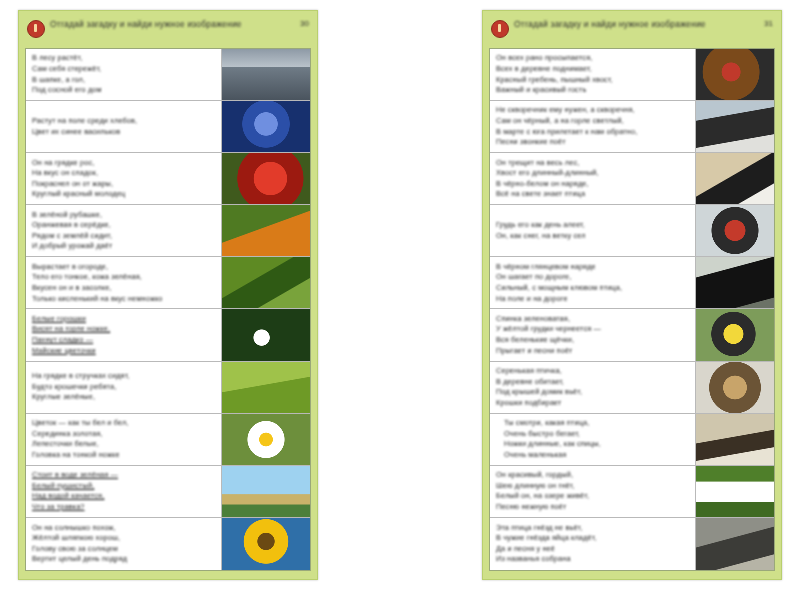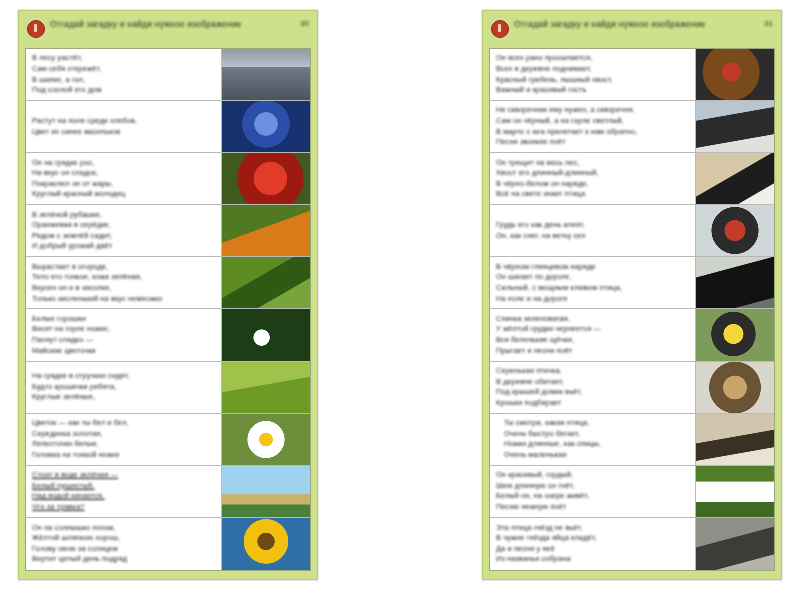--- a/index.html
+++ b/index.html
@@ -156,21 +156,21 @@
         </div>
         <div class="row" style="height: 10%;">
           <div class="text-cell">
             <div class="line">Вырастает в огороде,</div>
             <div class="line">Тело его тонкое, кожа зелёная,</div>
             <div class="line">Вкусен он и в засолке,</div>
             <div class="line">Только кисленький на вкус немножко</div>
           </div>
           <div class="pic-cell" style="background: linear-gradient(150deg, rgb(94, 138, 35) 0px, rgb(94, 138, 35) 40%, rgb(47, 90, 20) 41%, rgb(47, 90, 20) 70%, rgb(121, 163, 59) 71%, rgb(121, 163, 59) 100%);"></div>
         </div>
-        <div class="row" style="height: 10%;">
+        <div class="row" style="height: 10%; text-decoration: underline;">
           <div class="text-cell">
             <div class="line">Белые горошки</div>
             <div class="line">Висят на горле ножке,</div>
             <div class="line">Пахнут сладко —</div>
             <div class="line">Майские цветочки</div>
           </div>
           <div class="pic-cell" style="background: radial-gradient(circle at 45% 55%, rgb(255, 255, 255) 0px, rgb(255, 255, 255) 14%, rgb(29, 61, 22) 15%, rgb(29, 61, 22) 100%);"></div>
         </div>
         <div class="row" style="height: 10%;">
           <div class="text-cell">

